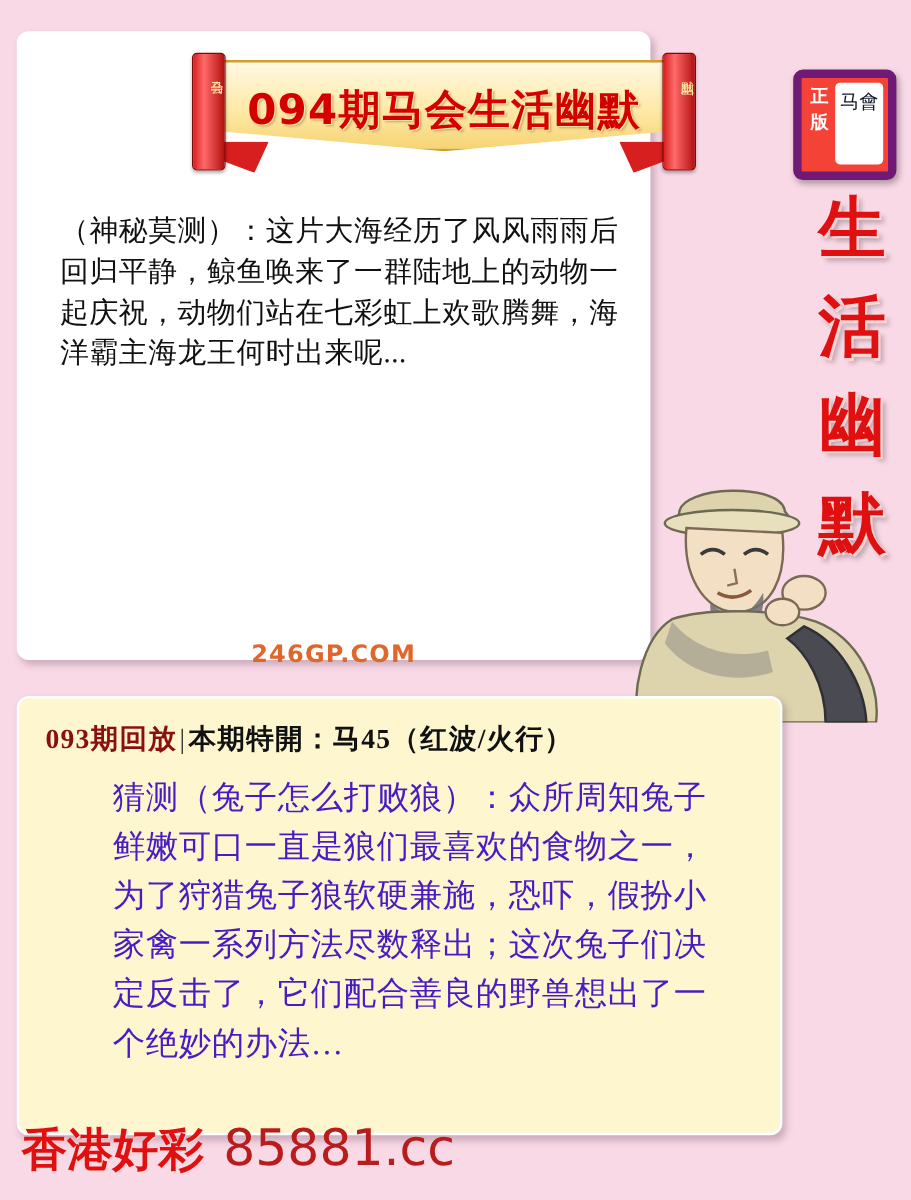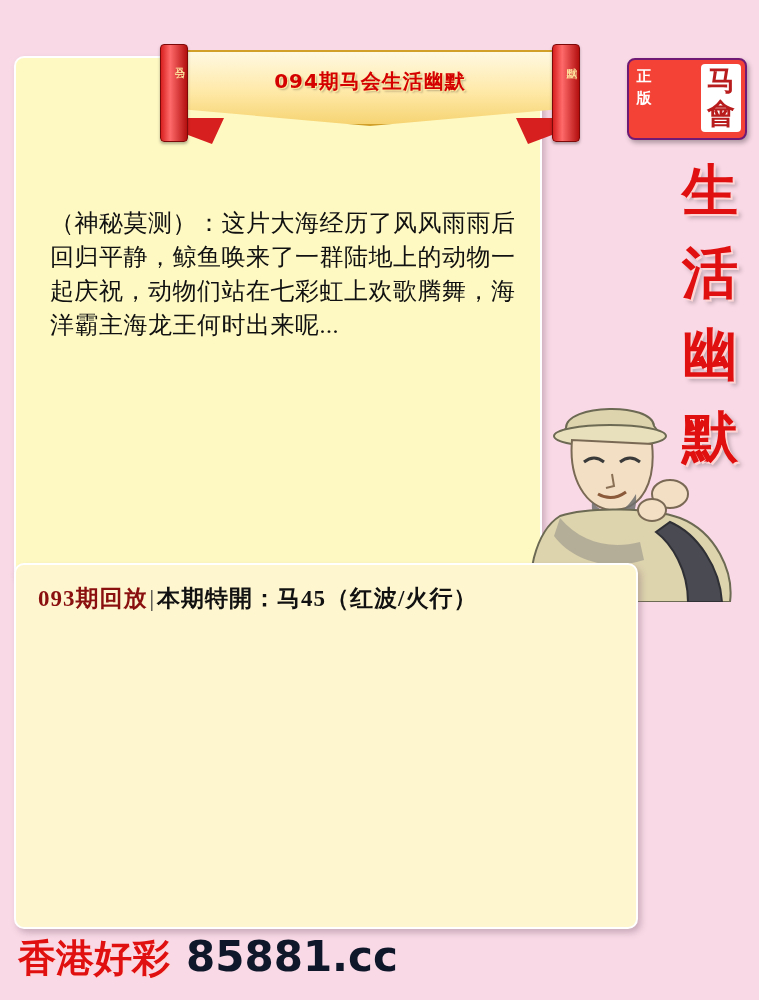--- a/index.html
+++ b/index.html
@@ -9,25 +9,24 @@
     font-family:"Liberation Serif", serif;
     position:relative;
     overflow:hidden;
   }
 
   
   .green-card{
     position:absolute;
     left:14px;top:26px;
     width:524px;height:520px;
-    background:#fef9c3;
+    background:#ffffff;
     border:2px solid #ffffff;
     border-radius:10px;
     box-shadow:3px 4px 6px rgba(120,90,110,.35);
-    margin-top:30px;
   }
 
   
   .banner{
     position:absolute;
     left:160px;top:44px;
     width:420px;height:100px;
   }
   .banner .rod{
     position:absolute;top:0;width:26px;height:96px;
@@ -49,21 +48,21 @@
     position:absolute;left:22px;right:22px;top:6px;height:72px;
     background:linear-gradient(to bottom,#fff9e2 0%,#ffe9a8 55%,#f6d473 100%);
     border:2px solid #d1a02a;
     border-radius:4px;
     box-shadow:0 3px 5px rgba(0,0,0,.25);
     clip-path:polygon(0 0,100% 0,100% 78%,50% 100%,0 78%);
   }
   .banner .paper .title{
     position:absolute;left:0;right:0;top:16px;
     text-align:center;
-    font-size:20px;
+    font-size:35px;
     font-weight:bold;
     color:#d40000;
     letter-spacing:1px;
     text-shadow:1px 1px 0 #ffe9a0, 2px 2px 2px rgba(0,0,0,.25);
     font-family:"DejaVu Sans", sans-serif;
   }
   .banner .ribbon{
     position:absolute;top:74px;width:40px;height:26px;
     background:#d81f1f;
   }
@@ -91,39 +90,38 @@
     font-weight:bold;
   }
   .wm1{top:478px;font-size:17px;letter-spacing:2px;}
   .wm2{top:505px;font-size:20px;letter-spacing:1px;color:#e0662b;}
 
   
   .stamp{
     position:absolute;right:12px;top:58px;
     width:72px;height:78px;
     background:#f44336;
-    border:2px solid #701a75;
+    border:7px solid #701a75;
     border-radius:8px;
     box-shadow:2px 3px 5px rgba(0,0,0,.3);
     overflow:hidden;
-    padding-left:44px;
   }
   .stamp .s-left{
     position:absolute;left:5px;top:5px;
     width:20px;
     color:#fff;font-size:15px;font-weight:bold;
     line-height:22px;text-align:center;
   }
   .stamp .s-right{
     position:absolute;right:4px;top:4px;
     width:40px;height:68px;
     background:#ffffff;
     border-radius:4px;
-    color:#b91c1c;
-    font-size:28px;font-weight:bold;
+    color:#0f172a;
+    font-size:16px;font-weight:normal;
     line-height:33px;text-align:center;
   }
 
   
   .vtitle{
     position:absolute;
     right:14px;top:150px;
     width:70px;
     text-align:center;
     color:#e01010;
@@ -133,26 +131,27 @@
     text-shadow:2px 2px 0 #ffd6d6, 4px 4px 4px rgba(0,0,0,.25);
     font-family:"DejaVu Sans", sans-serif;
   }
 
   
   .man{position:absolute;left:520px;top:382px;width:240px;height:220px;}
 
   
   .yellow-card{
     position:absolute;
-    left:14px;top:563px;
+    left:14px;top:580px;
     width:620px;height:362px;
     background:#fdf6cf;
     border:2px solid #ffffff;
     border-radius:10px;
     box-shadow:3px 4px 6px rgba(120,90,110,.35);
+    padding-left:14px;
   }
   .yc-head{
     position:absolute;left:22px;top:18px;right:18px;
     font-size:23px;color:#8a0f0f;font-weight:bold;
     letter-spacing:1px;
     white-space:nowrap;
   }
   .yc-head .sep{color:#333;font-weight:normal;padding:0 2px;}
   .yc-head .hl{color:#111;}
   .yc-body{
@@ -167,21 +166,21 @@
   .footer{
     position:absolute;left:18px;bottom:16px;
     display:flex;align-items:baseline;margin-top:24px;
   }
   .footer .cn{
     color:#e01010;font-size:38px;font-weight:bold;
     font-family:"DejaVu Sans", sans-serif;
     text-shadow:1px 1px 0 #ffd6d6;
   }
   .footer .en{
-    color:#0f172a;font-size:42px;font-weight:bold;
+    color:#b91c1c;font-size:42px;font-weight:normal;
     margin-left:16px;
     font-family:"DejaVu Sans", sans-serif;
   }
 </style>
 </head>
 <body>
 
 <div class="green-card">
   <div class="para">（神秘莫测）：这片大海经历了风风雨雨后回归平静，鲸鱼唤来了一群陆地上的动物一起庆祝，动物们站在七彩虹上欢歌腾舞，海洋霸主海龙王何时出来呢...</div>
   <div class="wm wm2">246GP.COM</div>
@@ -236,18 +235,19 @@
 
     <ellipse cx="150" cy="112" rx="18" ry="14" fill="#f2dfc4" stroke="#7a6a55" stroke-width="2"></ellipse>
     <ellipse cx="132" cy="128" rx="14" ry="11" fill="#f2dfc4" stroke="#7a6a55" stroke-width="2"></ellipse>
   </svg>
 </div>
 
 <div class="yellow-card">
   <div class="yc-head">
     <span>093期回放</span><span class="sep">|</span><span class="hl">本期特開：</span><span class="hl">马45（红波/火行）</span>
   </div>
+  <div class="yc-body">猜测（兔子怎么打败狼）：众所周知兔子鲜嫩可口一直是狼们最喜欢的食物之一，为了狩猎兔子狼软硬兼施，恐吓，假扮小家禽一系列方法尽数释出；这次兔子们决定反击了，它们配合善良的野兽想出了一个绝妙的办法…</div>
 </div>
 
 <div class="footer">
   <span class="cn">香港好彩</span>
   <span class="en">85881.cc</span>
 </div>
 
 </body></html>

